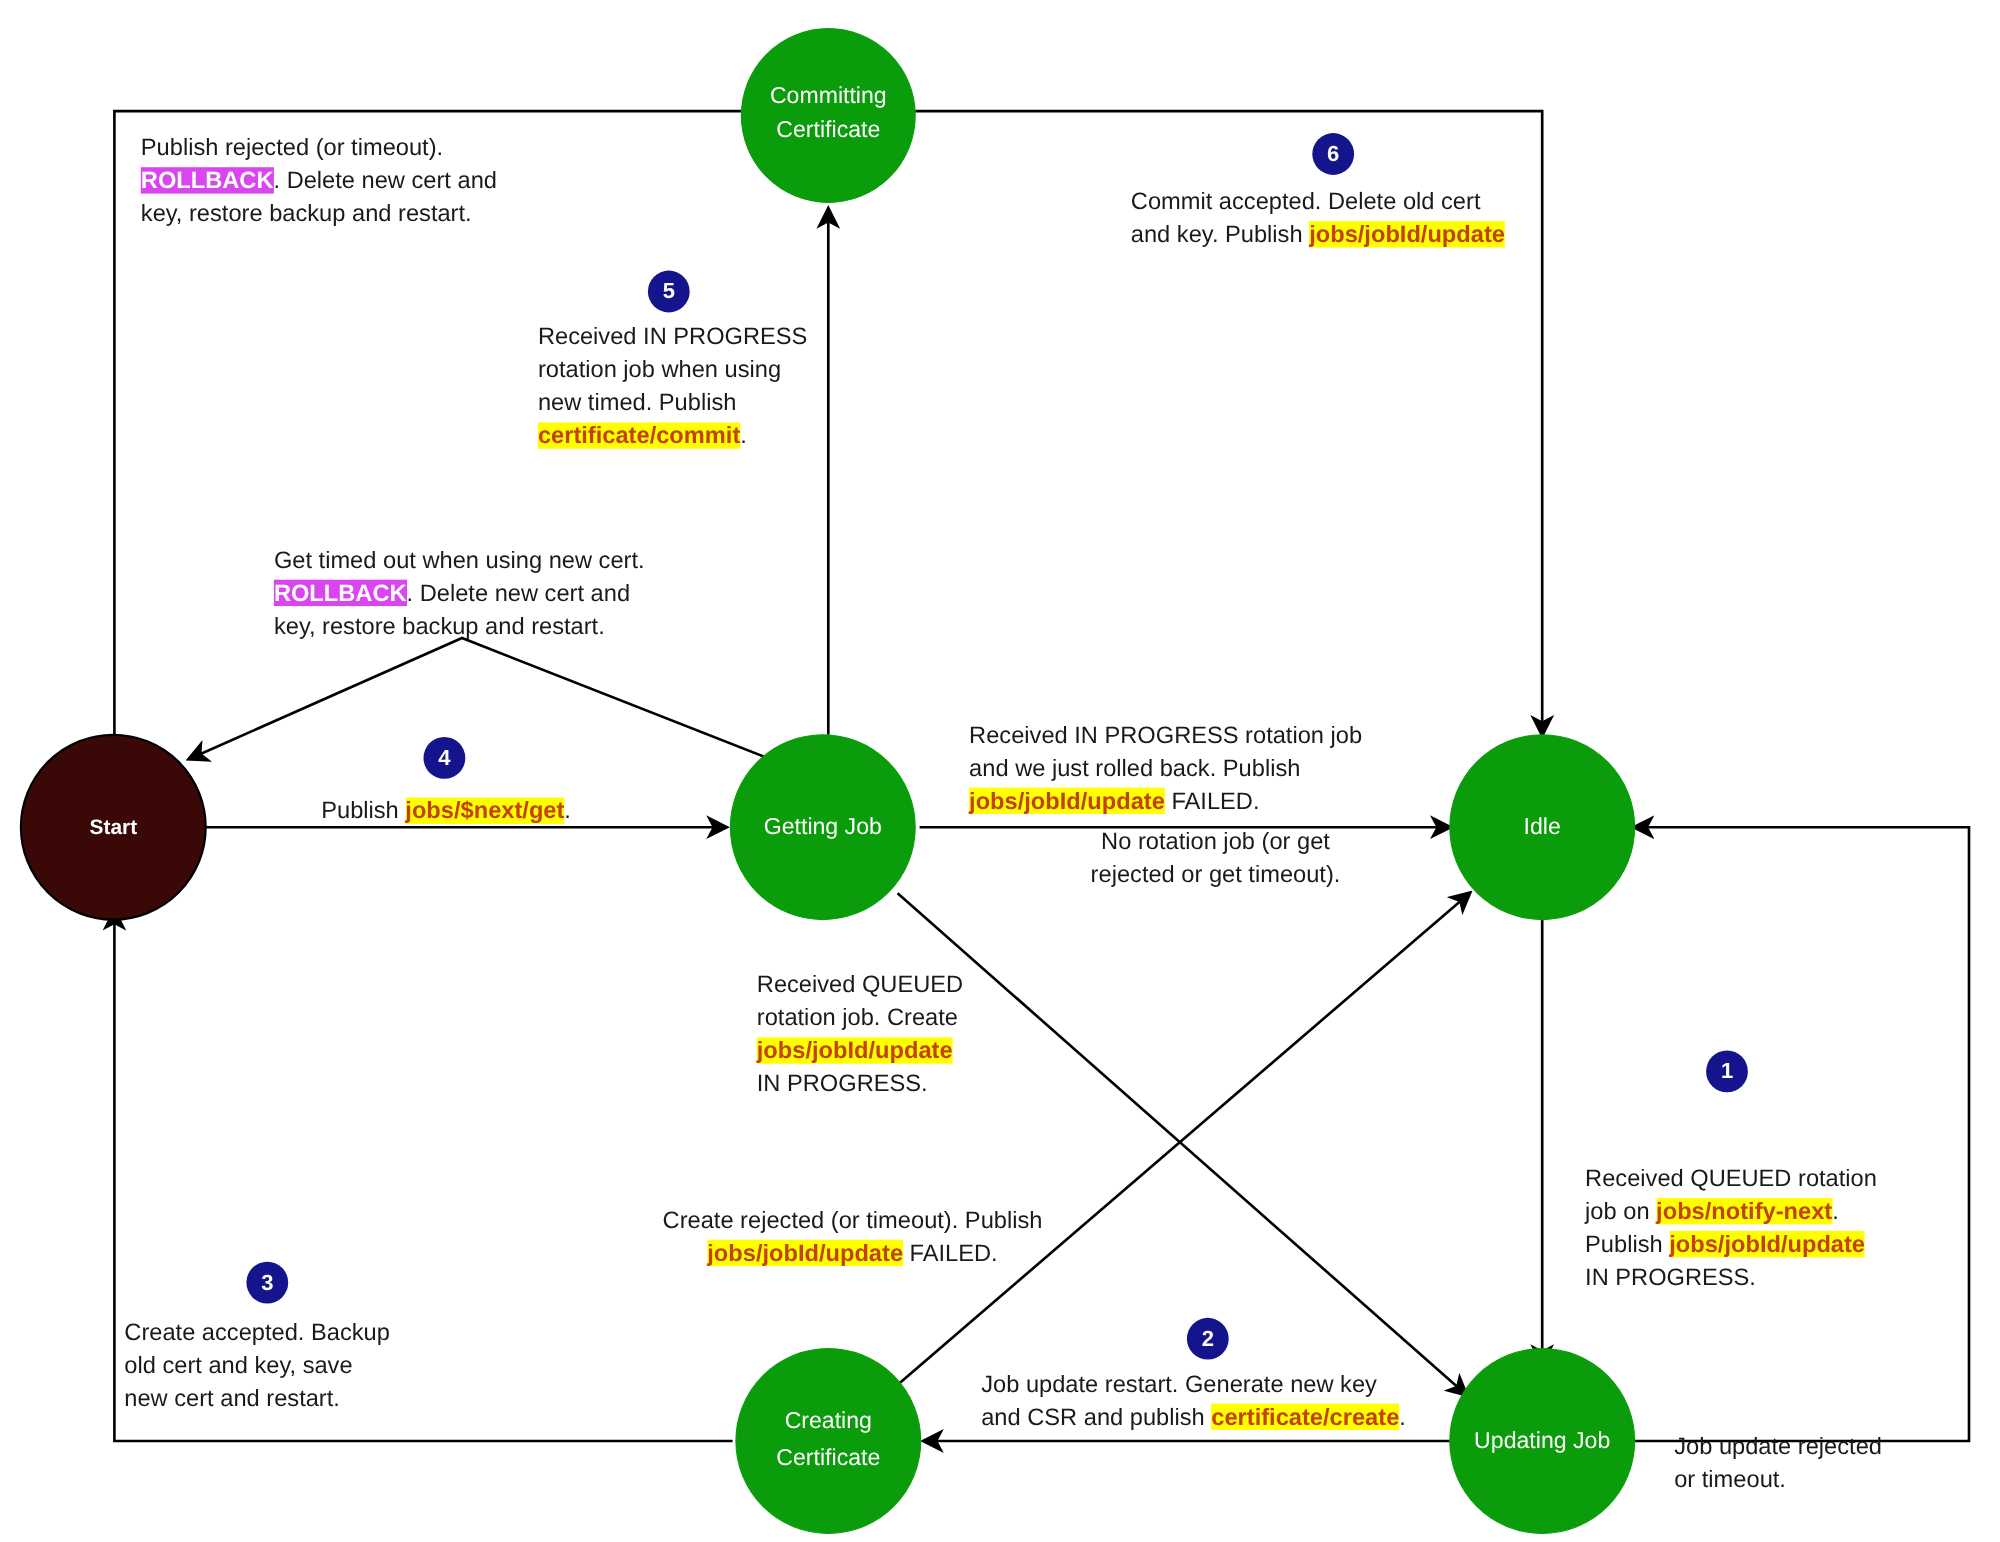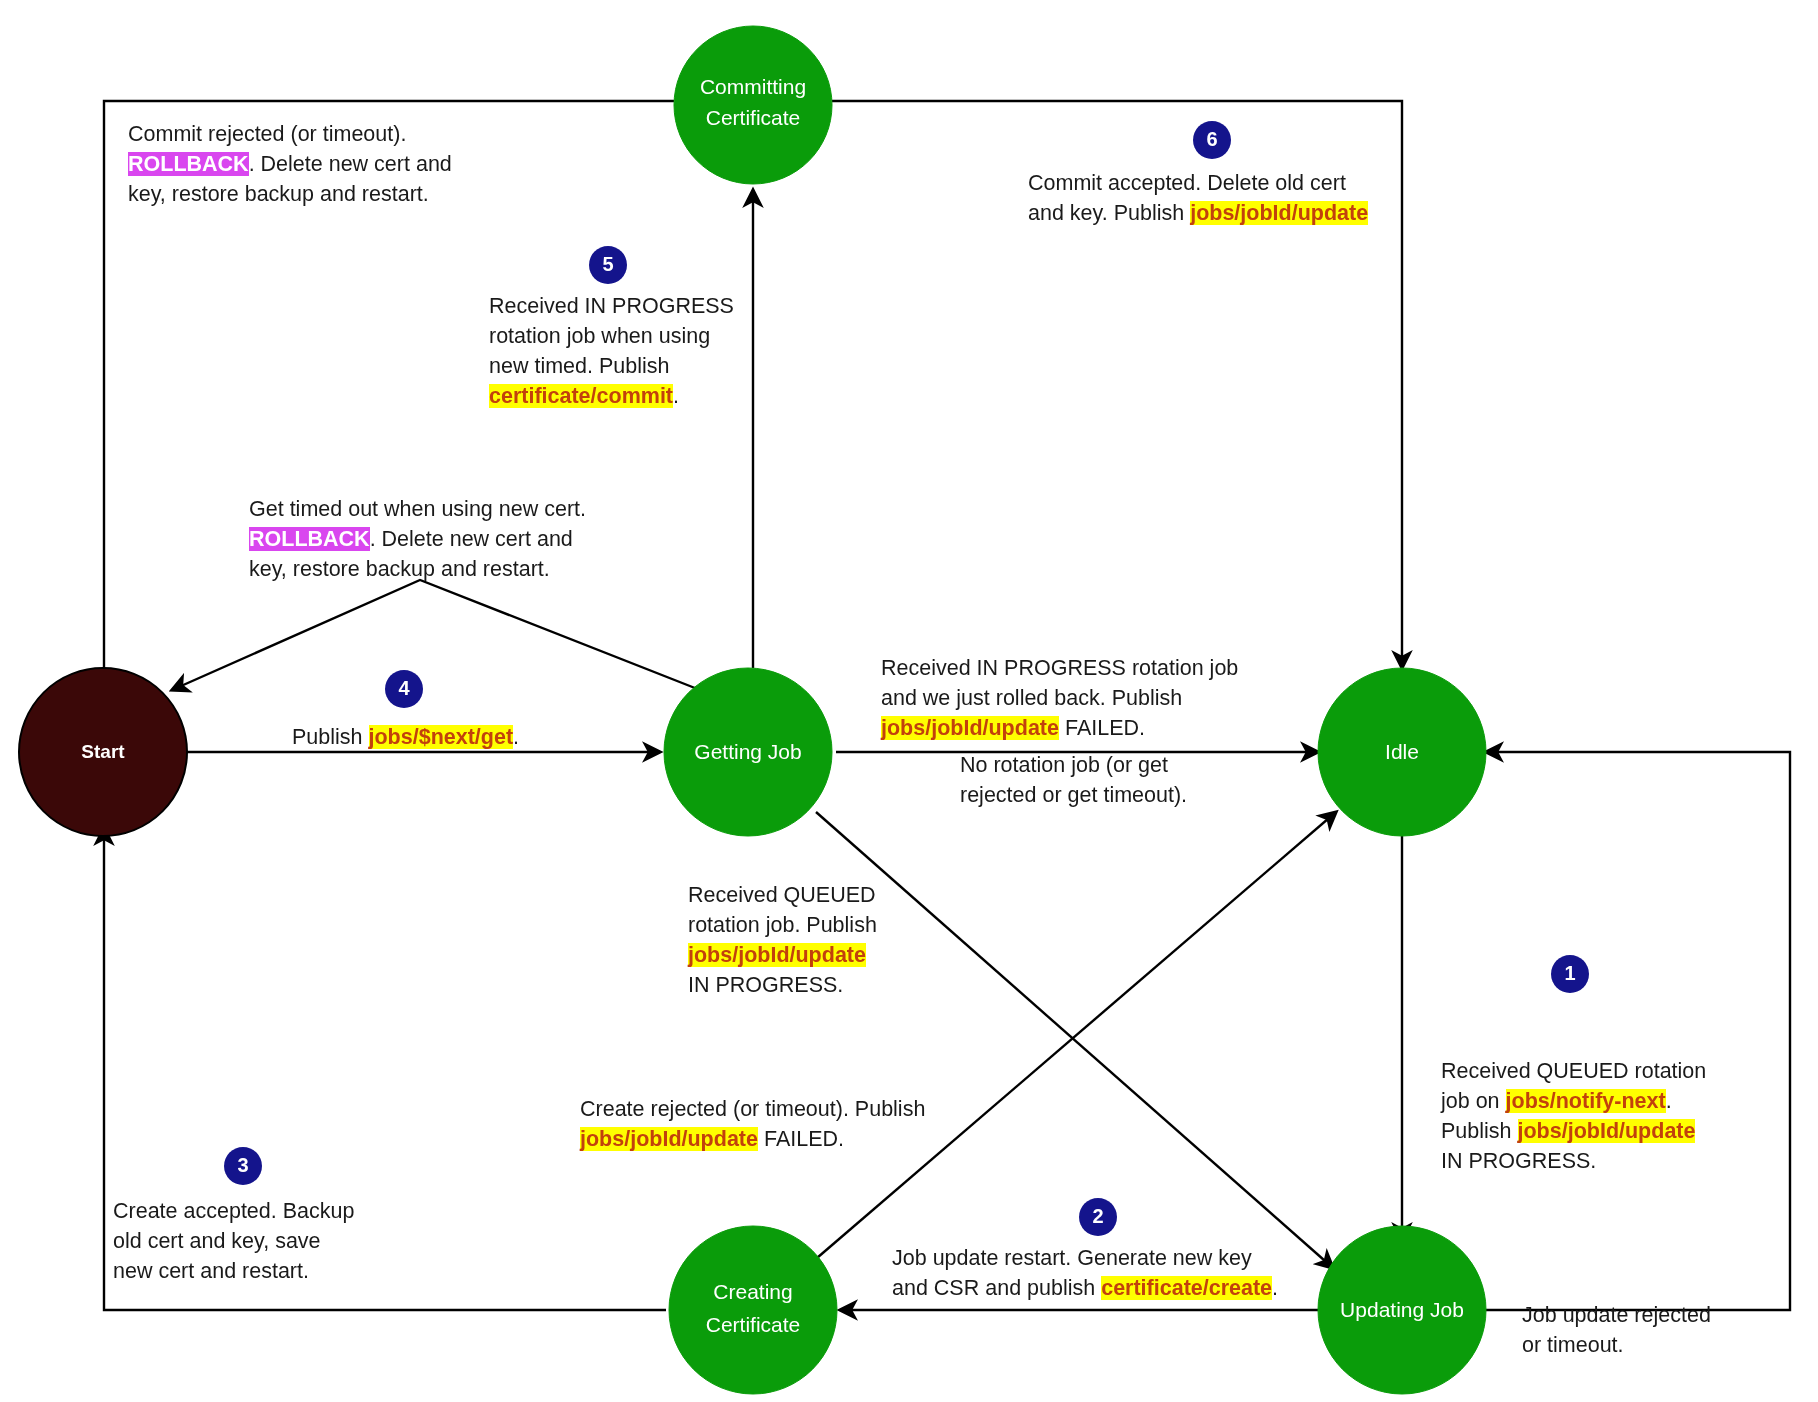--- a/index.html
+++ b/index.html
@@ -63,21 +63,21 @@
     dominant-baseline: middle;
   }
   .ann {
     position: absolute;
     font-family: "Liberation Sans", sans-serif;
     font-size: 21.5px;
     line-height: 30px;
     color: #1a1a1a;
     white-space: nowrap;
   }
-  .ann.center { text-align: left; }
+  .ann.center { text-align: center; }
   .hl-yellow {
     background: #ffff00;
     font-weight: bold;
     color: #c2410c;
   }
   .hl-red {
     background: #d946ef;
     font-weight: bold;
     color: #ffffff;
   }
@@ -170,21 +170,21 @@
       <circle class="badge-circle" cx="243" cy="1166" r="19"></circle>
       <text class="badge-text" x="243" y="1167">3</text>
     </g>
     <g>
       <circle class="badge-circle" cx="1098" cy="1217" r="19"></circle>
       <text class="badge-text" x="1098" y="1218">2</text>
     </g>
   </svg>
 
   <div class="ann" style="left:128px; top:119px;">
-    <div><span>Commit rejected (or timeout).</span></div>
+    <div><span>Publish rejected (or timeout).</span></div>
     <div><span class="hl-red">ROLLBACK</span><span>. Delete new cert and</span></div>
     <div><span>key, restore backup and restart.</span></div>
   </div>
 
   <div class="ann" style="left:1028px; top:168px;">
     <div><span>Commit accepted. Delete old cert</span></div>
     <div><span>and key. Publish </span><span class="hl-yellow">jobs/jobId/update</span></div>
   </div>
 
   <div class="ann" style="left:489px; top:291px;">
@@ -210,21 +210,21 @@
     <div><span class="hl-yellow">jobs/jobId/update</span><span> FAILED.</span></div>
   </div>
 
   <div class="ann center" style="left:960px; top:750px; width:290px;">
     <div><span>No rotation job (or get</span></div>
     <div><span>rejected or get timeout).</span></div>
   </div>
 
   <div class="ann" style="left:688px; top:880px;">
     <div><span>Received QUEUED</span></div>
-    <div><span>rotation job. Publish</span></div>
+    <div><span>rotation job. Create</span></div>
     <div><span class="hl-yellow">jobs/jobId/update</span></div>
     <div><span>IN PROGRESS.</span></div>
   </div>
 
   <div class="ann" style="left:1417px; top:1056px;margin-left:24px;">
     <div><span>Received QUEUED rotation</span></div>
     <div><span>job on </span><span class="hl-yellow">jobs/notify-next</span><span>.</span></div>
     <div><span>Publish </span><span class="hl-yellow">jobs/jobId/update</span></div>
     <div><span>IN PROGRESS.</span></div>
   </div>

